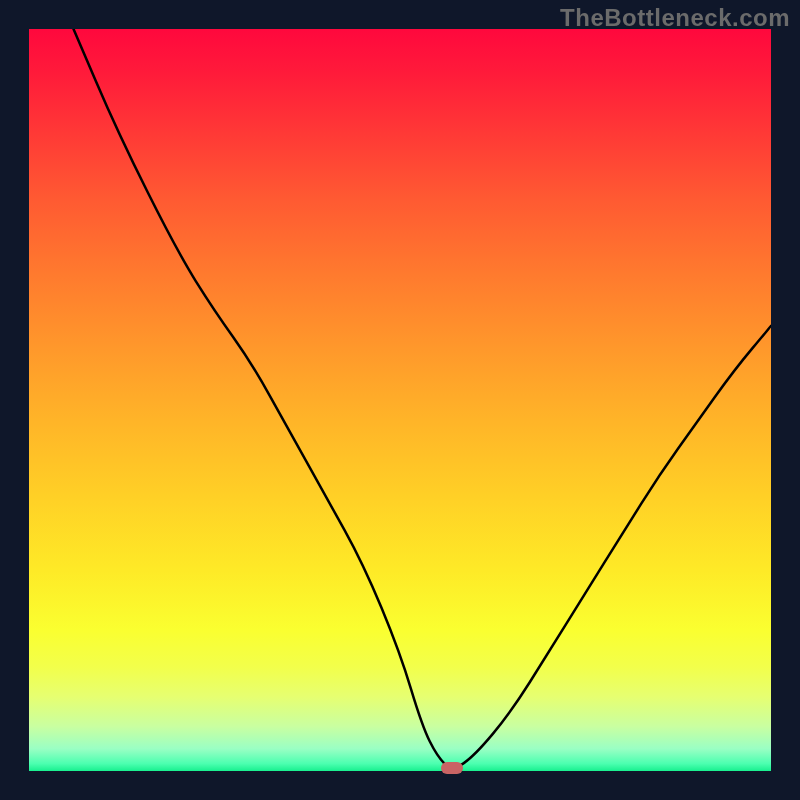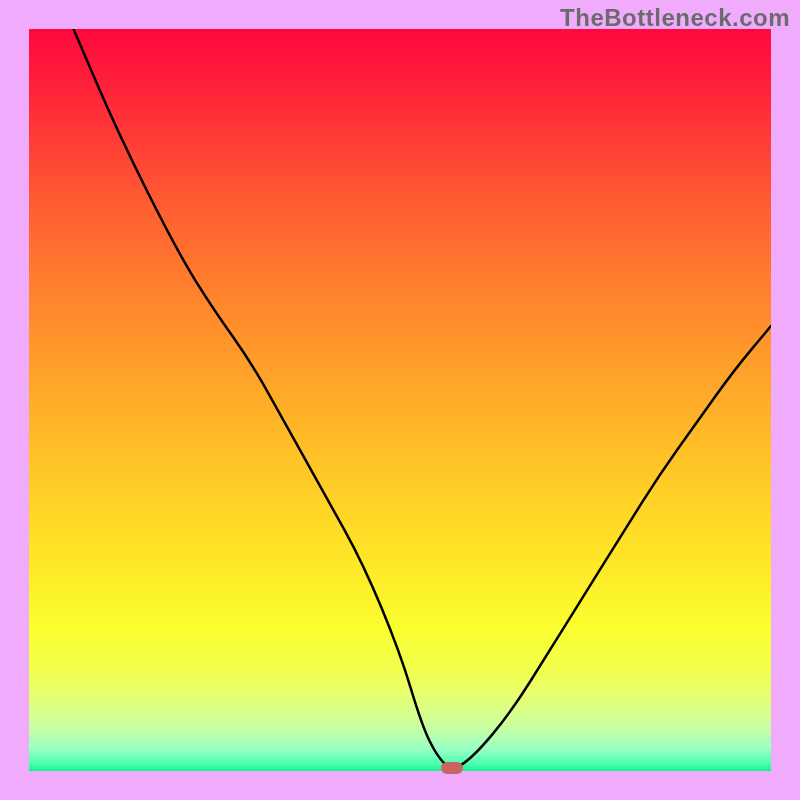--- a/index.html
+++ b/index.html
@@ -8,21 +8,21 @@
     width: 800px;
     height: 800px;
     background: #000000;
     overflow: hidden;
     font-family: Arial, Helvetica, sans-serif;
   }
   .frame {
     position: relative;
     width: 800px;
     height: 800px;
-    background: #f0abfc;
+    background: #0f172a;
   }
   .watermark {
     position: absolute;
     top: 4px;
     right: 10px;
     font-size: 24px;
     font-weight: bold;
     color: #6b6b6b;
     letter-spacing: 0.5px;
     z-index: 5;

